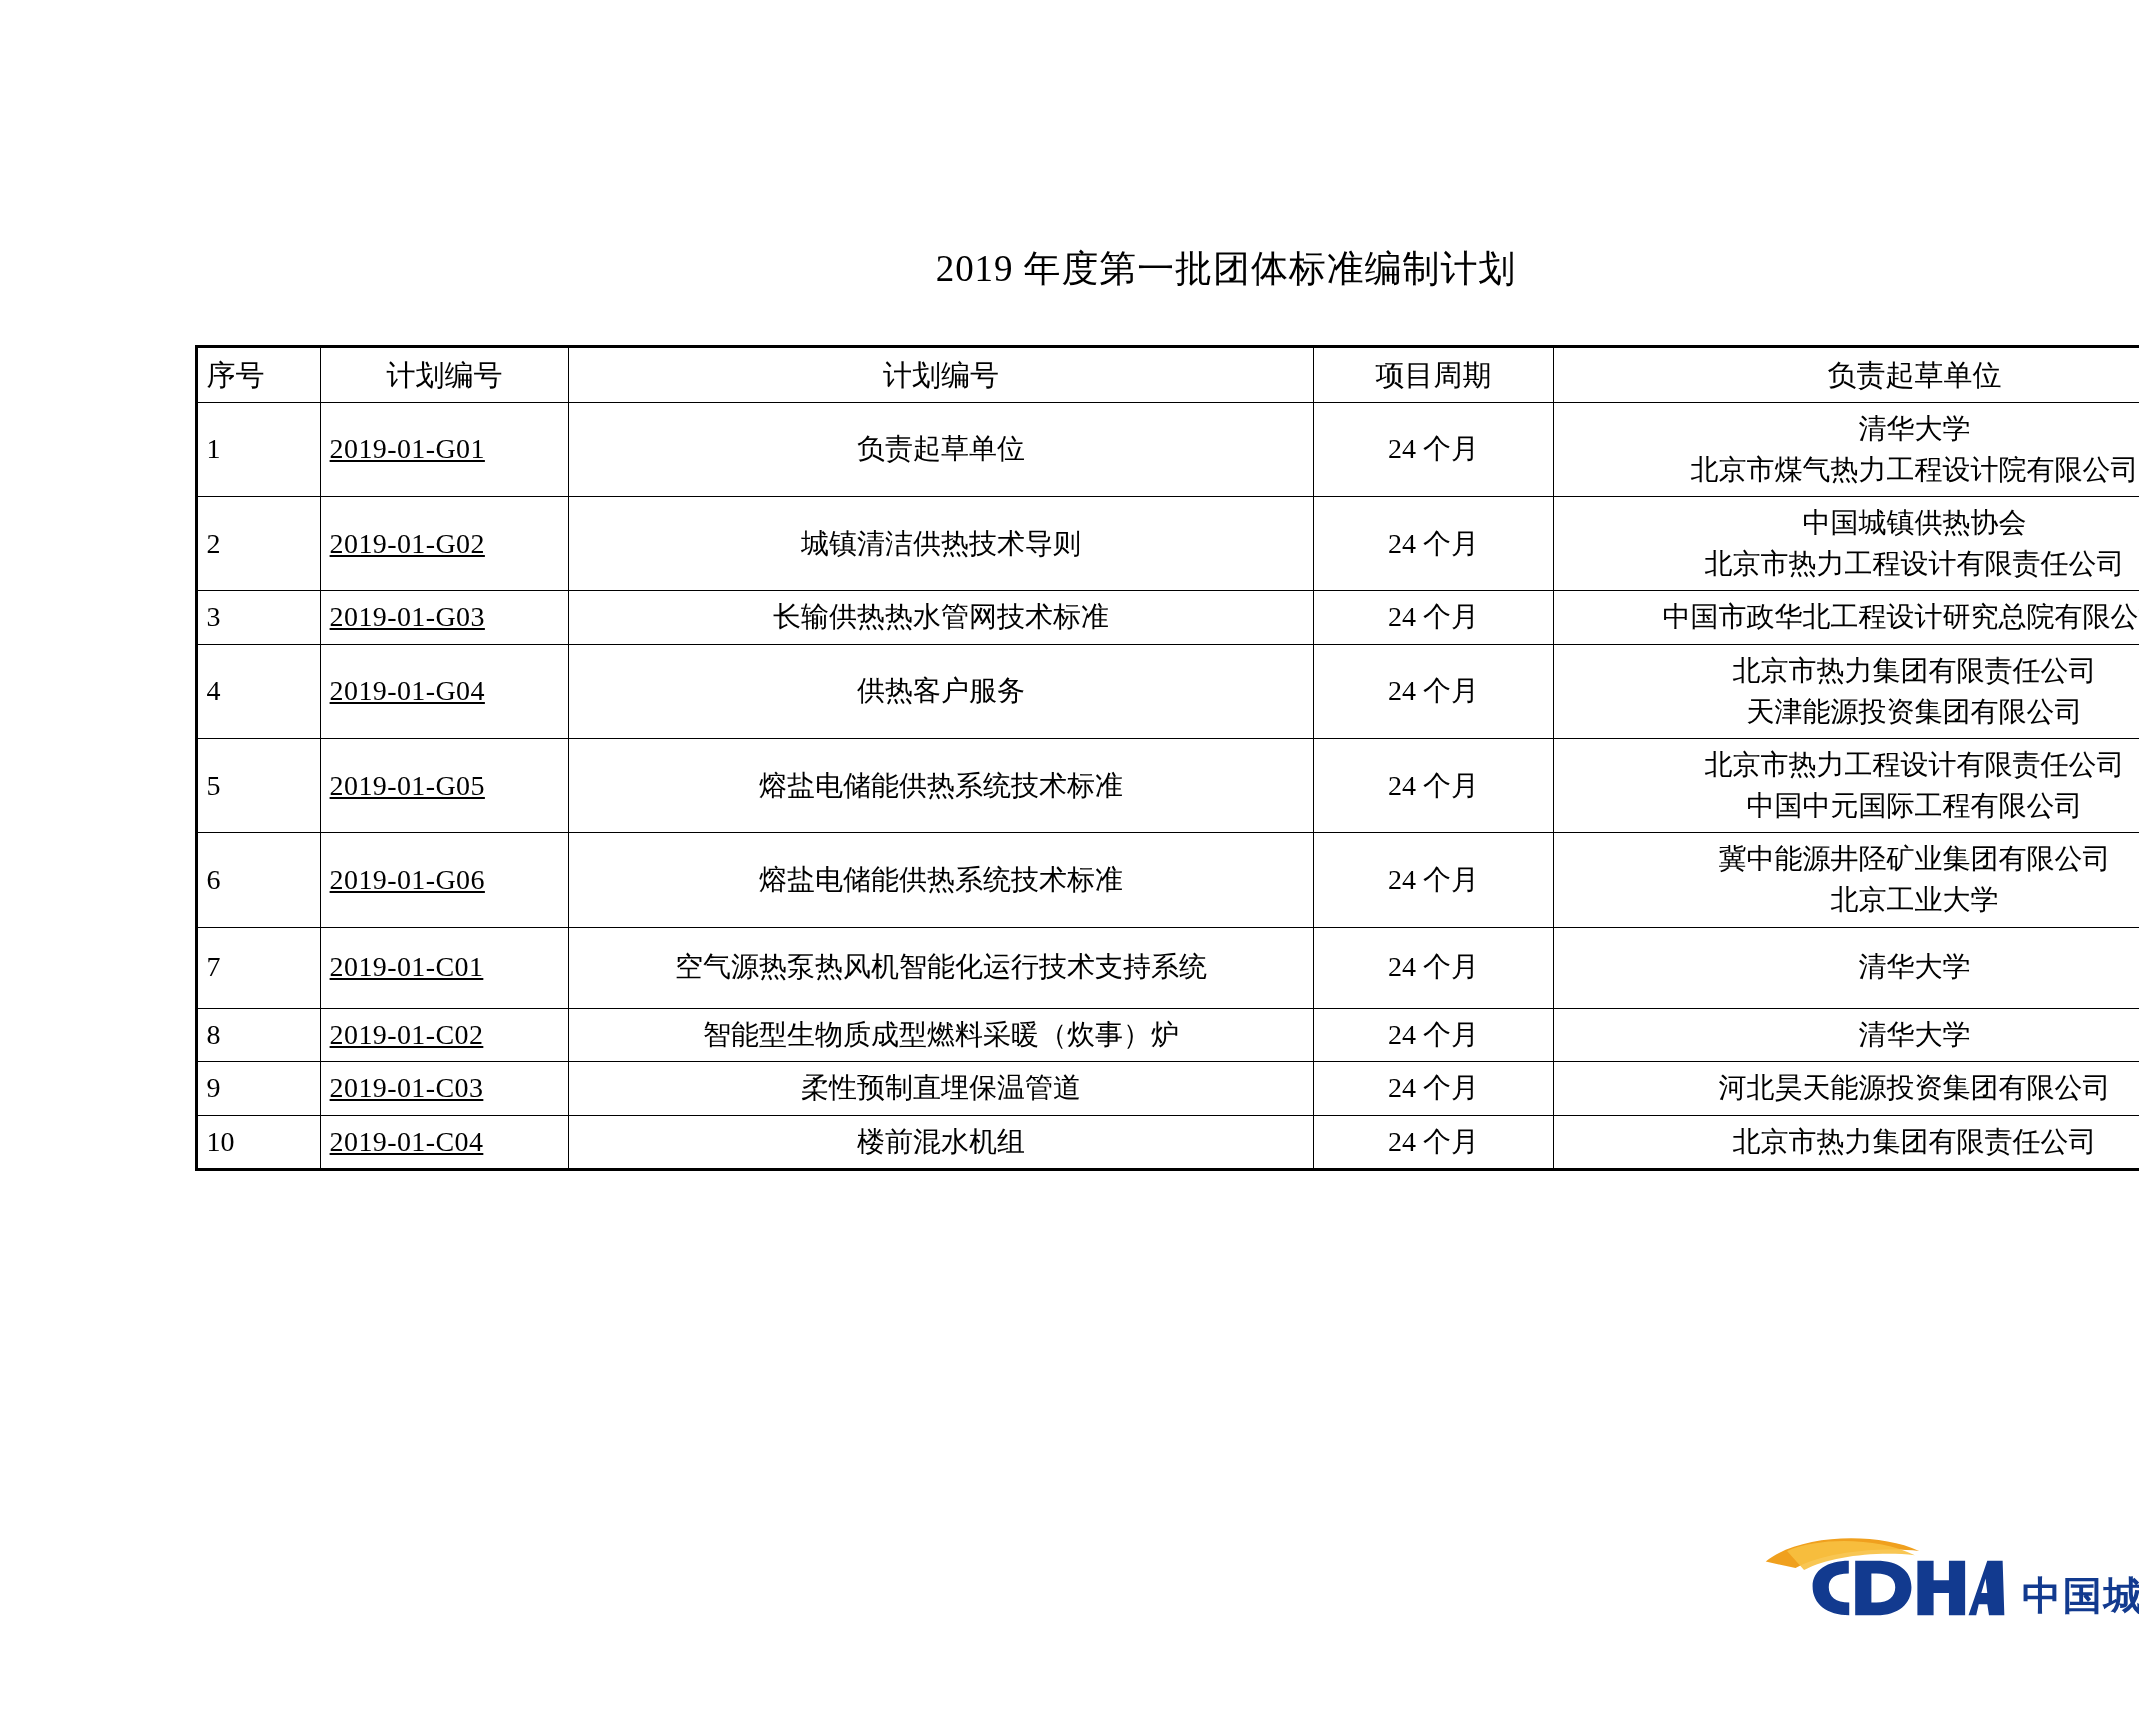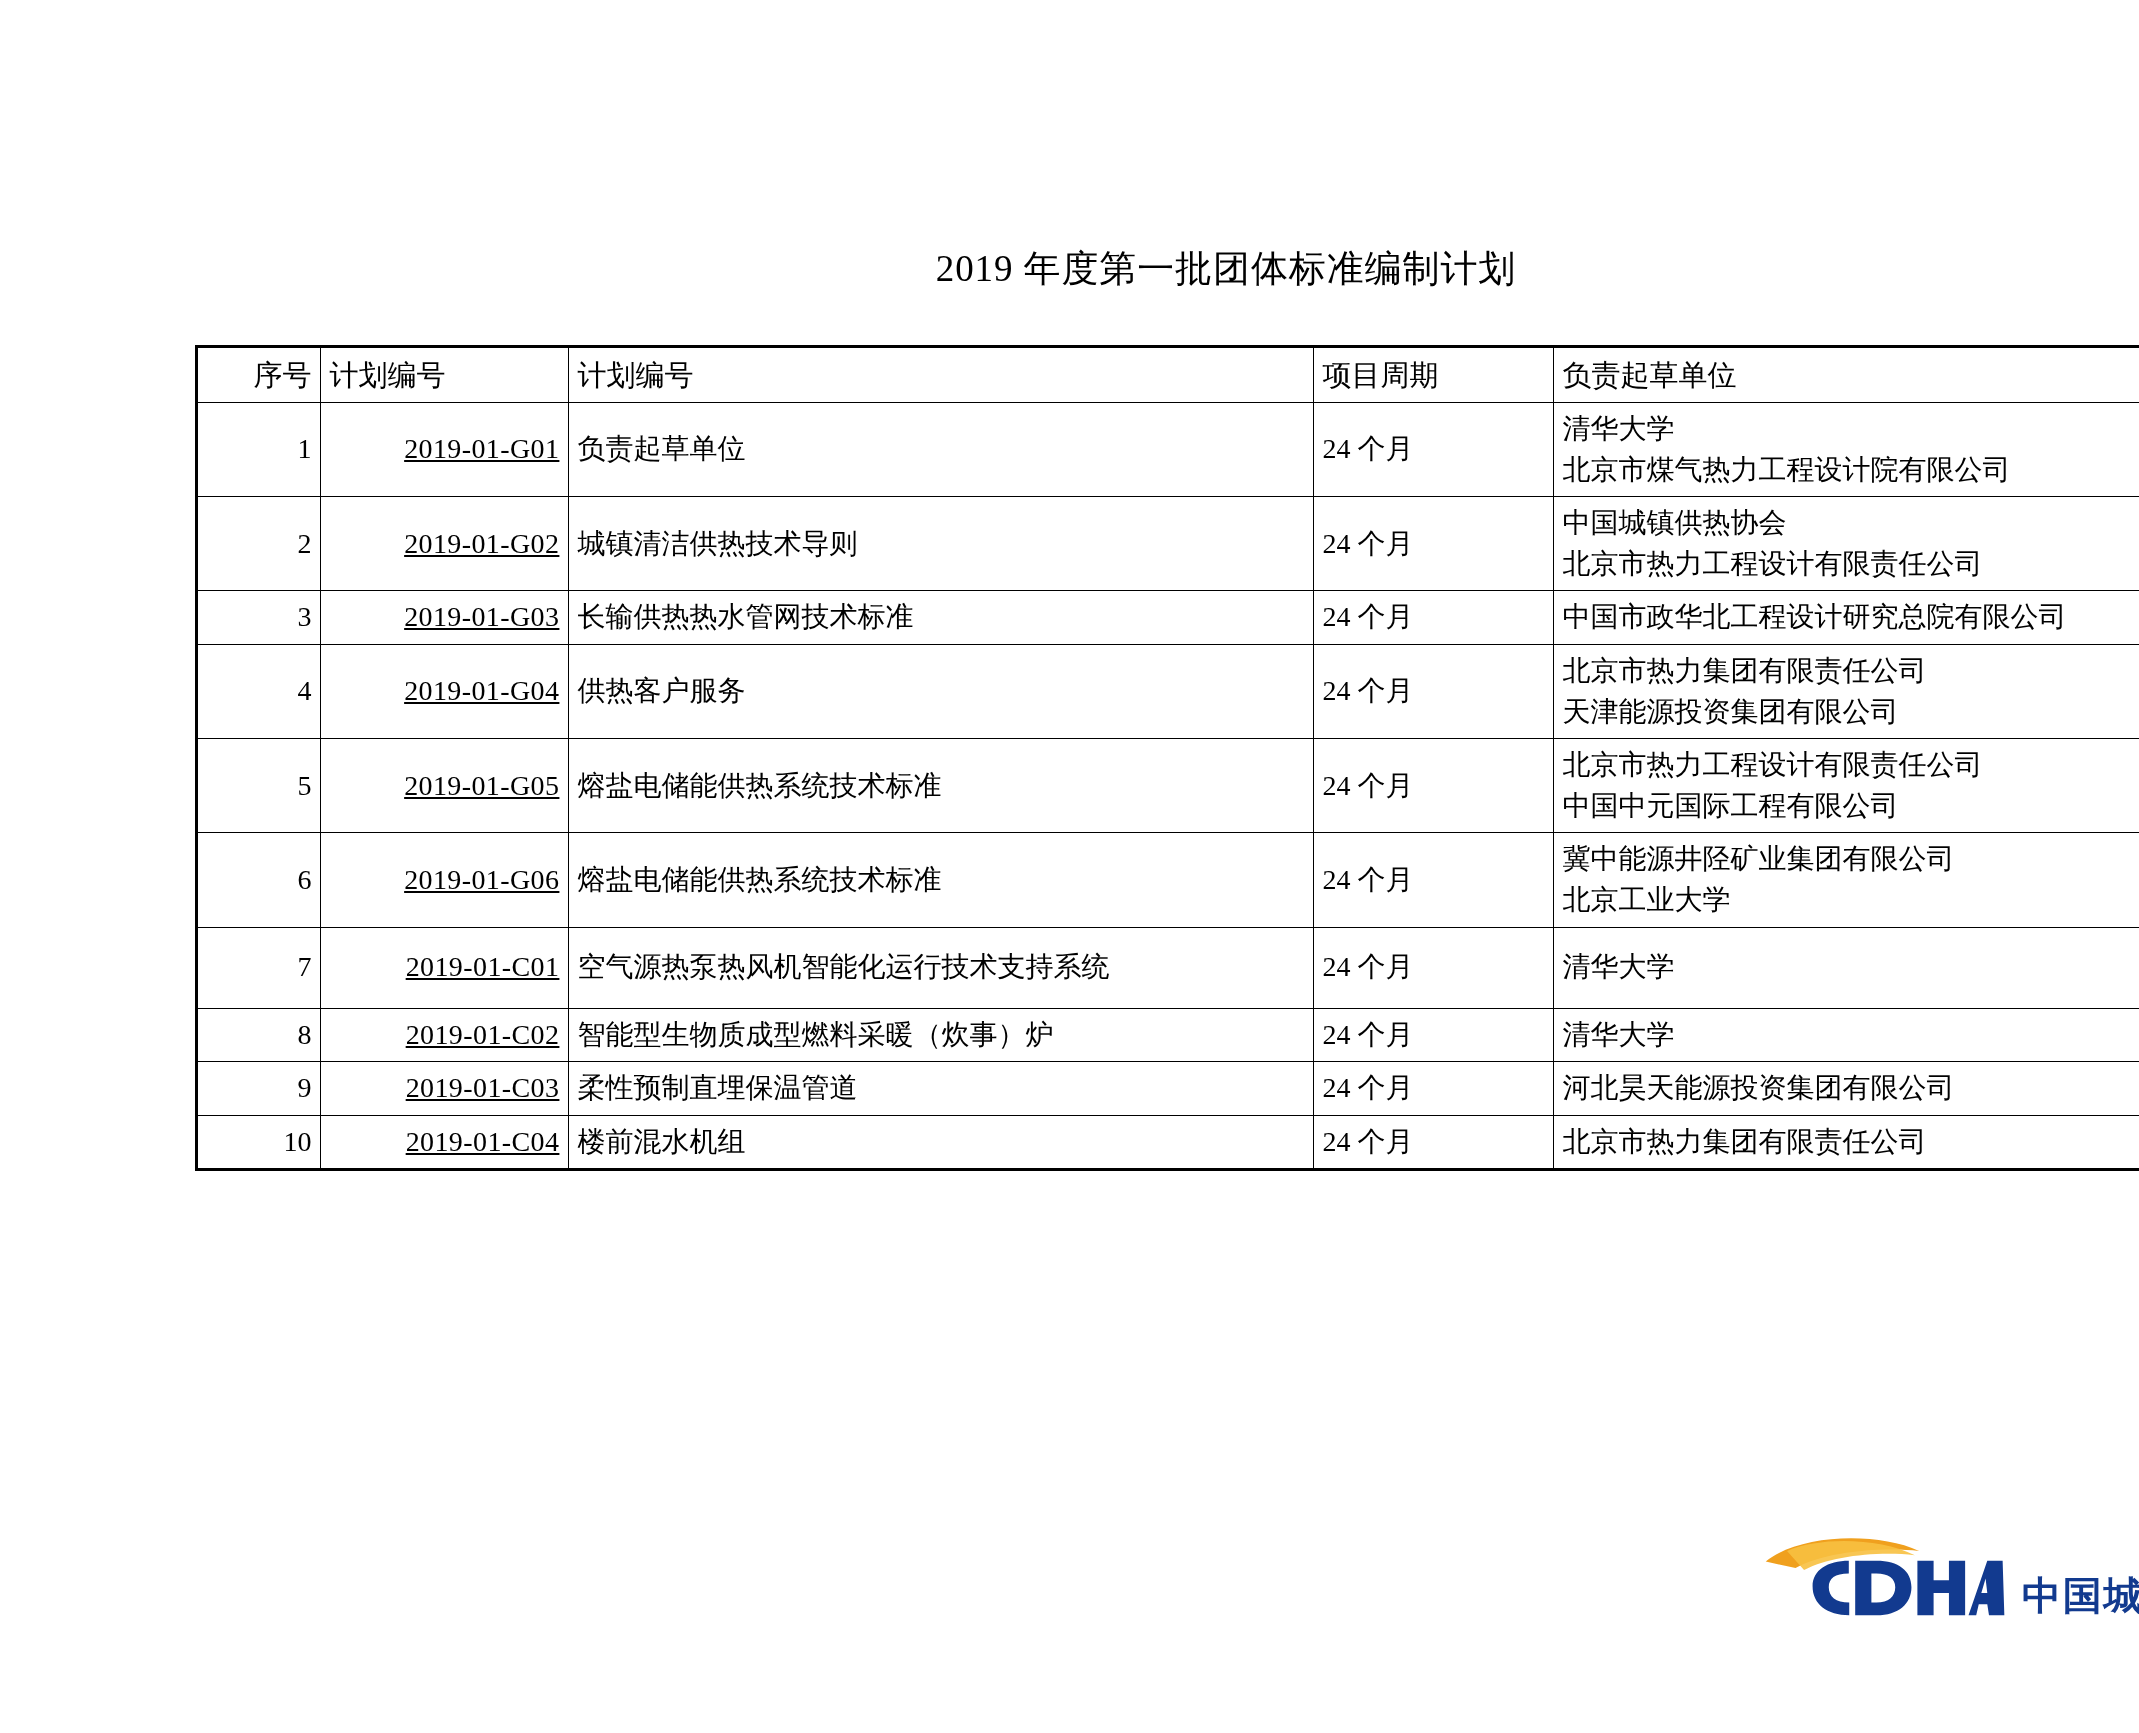--- a/index.html
+++ b/index.html
@@ -51,22 +51,22 @@
     vertical-align: middle;
     font-weight: normal;
     line-height: 1.45;
   }
   col.c-seq   { width: 124px; }
   col.c-code  { width: 248px; }
   col.c-name  { width: 745px; }
   col.c-cycle { width: 240px; }
   col.c-org   { width: 723px; }
 
-  .cell-center { text-align: right; }
-  .cell-left   { text-align: left; }
+  .cell-center { text-align: left; }
+  .cell-left   { text-align: center; }
   .mono-ish {
     font-family: "Liberation Serif", "DejaVu Serif", serif;
     letter-spacing: 0.4px;
     text-decoration: underline;
   }
   .org-line { display: block; white-space: nowrap; }
   thead td { font-size: 29px; }
   tbody td { font-size: 28px; }
 
   .row-tall td { height: 68px; }

